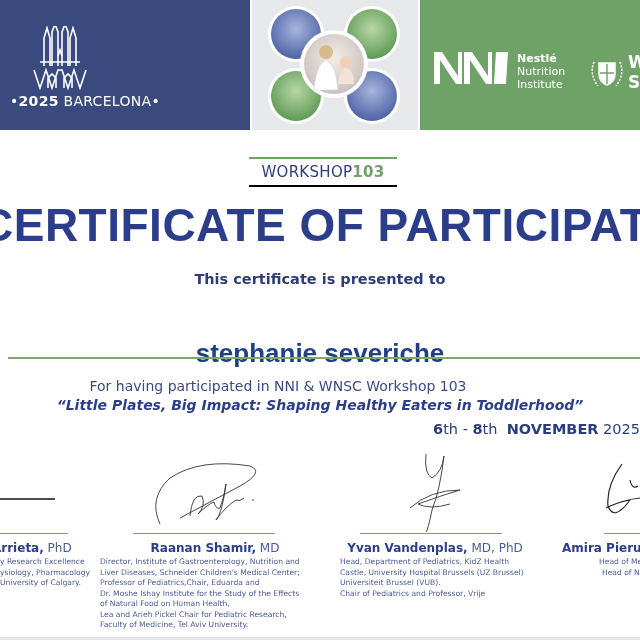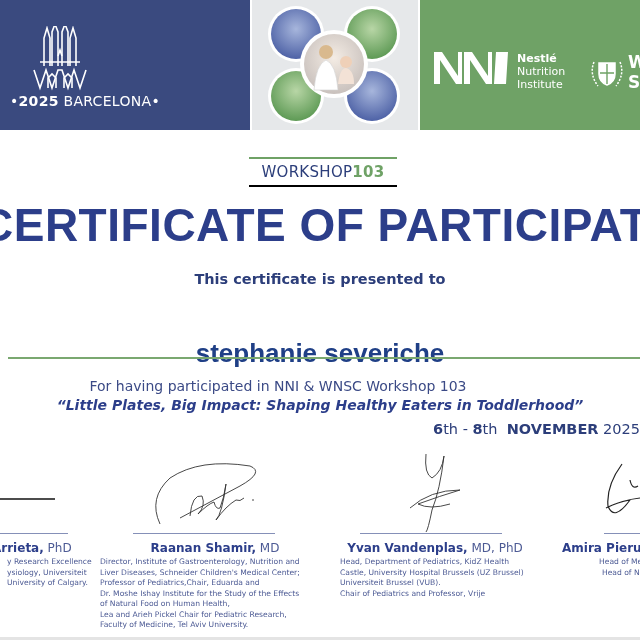--- a/index.html
+++ b/index.html
@@ -145,23 +145,23 @@
 </div>
 
 <div class="sig" style="left:0; width:130px;">
   <svg style="left:0; top:46px;" width="60" height="6" viewBox="0 0 60 6">
     <path d="M0 3 L55 3" stroke="#111" stroke-width="1.6"></path>
   </svg>
   <div class="rule" style="left:0; top:83px; width:68px;"></div>
   <div class="name" style="left:-8px; top:91px; width:86px; text-align:left;">
     <b>Arrieta,</b><span> PhD</span>
   </div>
-  <div class="desc" style="left:0; top:107px; width:96px; text-align:left;padding-left:7px;">
+  <div class="desc" style="left:0; top:107px; width:96px; text-align:left;">
     <div>y Research Excellence</div>
-    <div>ysiology, Universiteit</div>
+    <div>ysiology, Pharmacology</div>
     <div>University of Calgary.</div>
   </div>
 </div>
 
 <div class="sig" style="left:100px; width:230px;">
   <svg style="left:40px; top:8px;" width="130" height="70" viewBox="0 0 130 70" fill="none" stroke="#333" stroke-width="0.9">
     <path d="M20 66 Q8 40 30 20 Q60 0 110 8 Q125 14 100 28 Q70 44 40 60"></path>
     <path d="M50 58 Q52 36 62 38 Q66 48 58 56 Q68 46 74 44 Q76 52 80 50 Q84 40 86 26 Q82 56 76 62 Q86 48 96 42 Q100 44 104 40"></path>
     <path d="M112 42 L114 42"></path>
   </svg>

